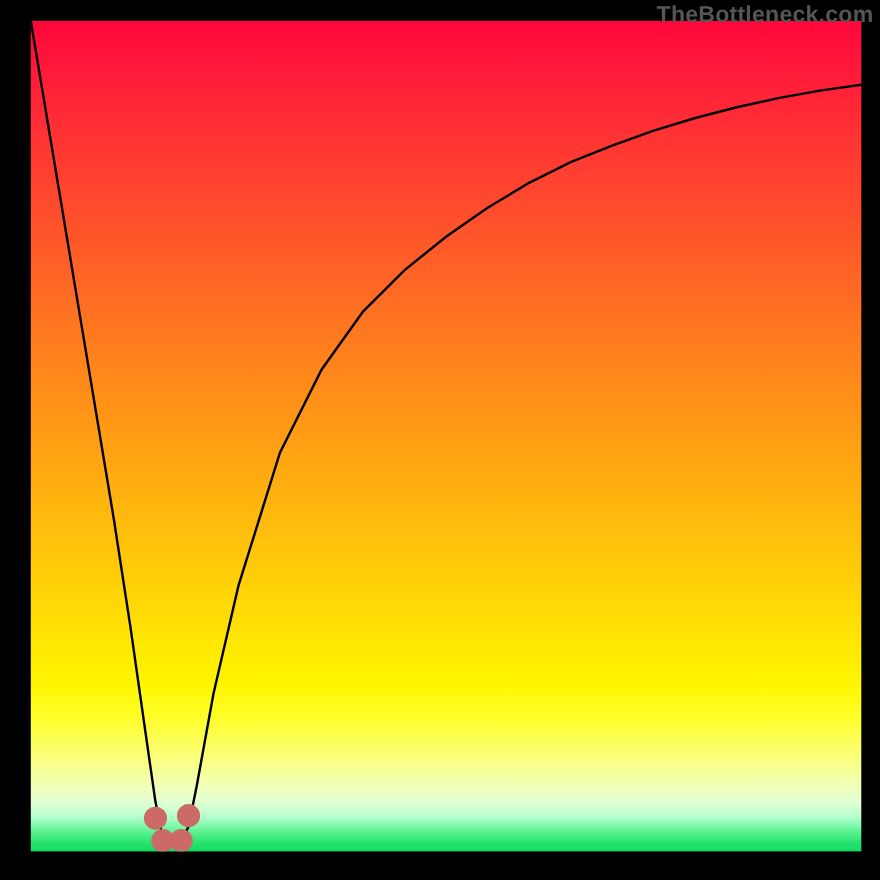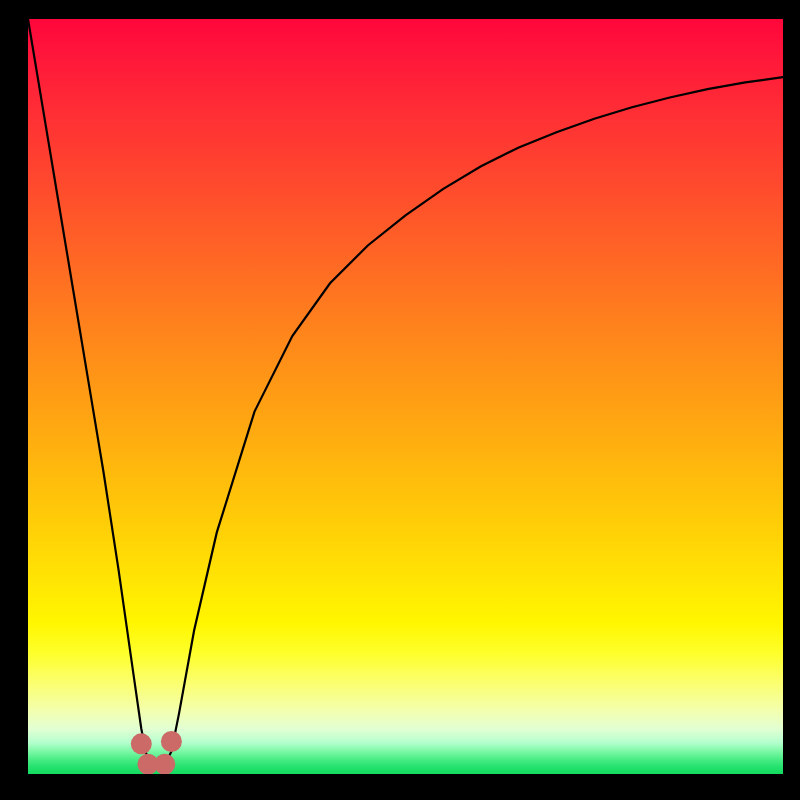--- a/index.html
+++ b/index.html
@@ -39,13 +39,14 @@
     <svg class="curve" viewBox="0 0 755 755" preserveAspectRatio="none">
       <path fill="none" stroke="#000" stroke-width="2.2" stroke-linecap="round" d="M 0.0 0.0 L 15.1 90.6 L 30.2 181.2 L 45.3 271.8 L 60.4 362.4 L 75.5 453.0 L 90.6 551.1 L 105.7 656.9 L 113.3 709.7 L 120.8 747.5 L 128.4 747.5 L 135.9 747.5 L 143.4 732.4 L 151.0 694.6 L 166.1 611.5 L 188.8 513.4 L 226.5 392.6 L 264.3 317.1 L 302.0 264.3 L 339.8 226.5 L 377.5 196.3 L 415.3 169.9 L 453.0 147.2 L 490.8 128.4 L 528.5 113.3 L 566.3 99.7 L 604.0 88.3 L 641.8 78.5 L 679.5 70.2 L 717.3 63.4 L 755.0 58.1"></path>
       <g>
           <circle cx="113.3" cy="724.8" r="10.5" fill="#cc6a68"></circle>
           <circle cx="120.0" cy="745.2" r="10.5" fill="#cc6a68"></circle>
           <circle cx="136.7" cy="745.2" r="10.5" fill="#cc6a68"></circle>
           <circle cx="143.4" cy="722.5" r="10.5" fill="#cc6a68"></circle>
         </g>
     </svg>
   </div>
+  <div class="wm">TheBottleneck.com</div>
 </div>
 
 </body></html>

